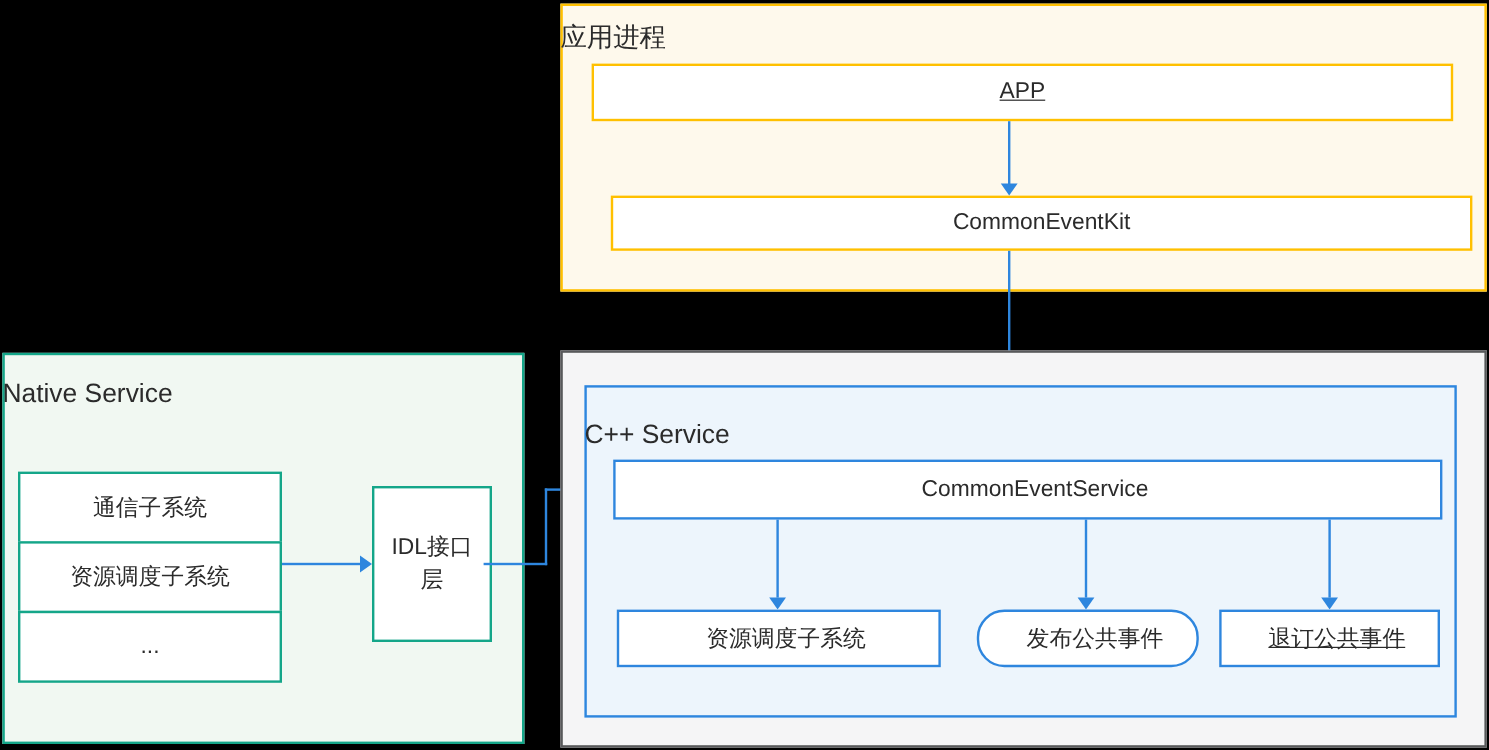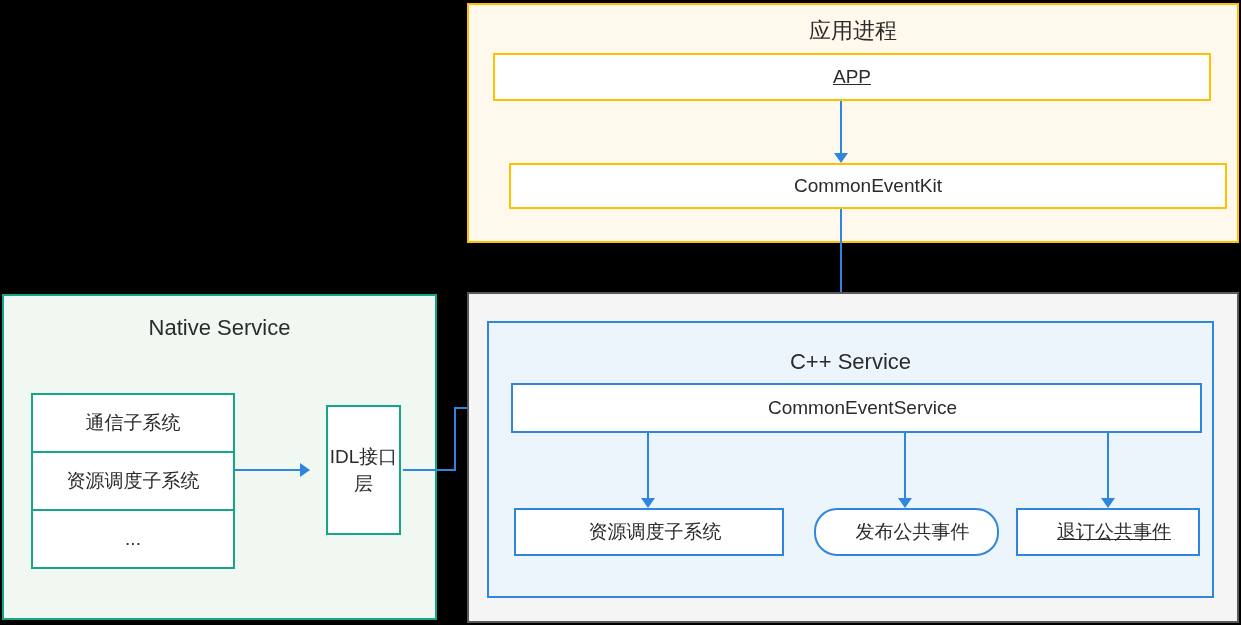--- a/index.html
+++ b/index.html
@@ -15,29 +15,29 @@
     background:var(--canvas-bg); overflow:hidden;
     font-family:"Liberation Sans", sans-serif; color:var(--text);
   }
   .abs{position:absolute; box-sizing:border-box;}
   .group{border-width:2px;border-style:solid;}
   .group.gold{border-color:var(--gold-border); background:var(--gold-bg);}
   .group.teal{border-color:var(--teal-border); background:var(--teal-bg);}
   .group.gray{border-color:var(--gray-border); background:var(--gray-bg);}
   .group.blue{border-color:var(--blue-border); background:var(--blue-bg);}
   .title{
-    font-size:22px; line-height:26px; text-align:center; color:var(--text);
+    font-size:22px; line-height:26px; color:var(--text);
   }
   .node{
     background:#ffffff; border-width:2px; border-style:solid;
     display:flex; align-items:center; justify-content:center;
     font-size:19px; color:var(--text); text-align:center;
   }
   .node.gold{border-color:var(--gold-border);}
-  .node.teal{border-color:var(--teal-border);margin-left:16px;}
+  .node.teal{border-color:var(--teal-border);}
   .node.blue{border-color:var(--blue-border);padding-left:12px;}
   .idl-text{max-width:70px; line-height:27px; word-break:break-all;}
   .line{background:var(--arrow);}
   .tri{width:0;height:0;border-style:solid;}
   .tri.down{border-left:7px solid transparent; border-right:7px solid transparent;
             border-top:10px solid var(--arrow); border-bottom:0;}
   .tri.right{border-top:7px solid transparent; border-bottom:7px solid transparent;
              border-left:10px solid var(--arrow); border-right:0;}
 </style>
 </head>
@@ -70,21 +70,21 @@
       <span>通信子系统</span>
     </div>
     <div class="node teal" style="height:56px;margin-top:-2px;font-family:Liberation Mono, monospace;">
       <span>资源调度子系统</span>
     </div>
     <div class="node teal" style="height:56px;margin-top:-2px;">
       <span>...</span>
     </div>
   </div>
 
-  <div class="abs node teal" style="left:310px;top:405px;width:75px;height:130px;">
+  <div class="abs node teal" style="left:310px;top:405px;width:100px;height:130px;">
     <span class="idl-text">IDL接口层</span>
   </div>
 
   <div class="abs line" style="left:235px;top:469px;width:66px;height:2px;"></div>
   <div class="abs tri right" style="left:300px;top:463px;"></div>
 
   <div class="abs line" style="left:403px;top:469px;width:53px;height:2px;"></div>
   <div class="abs line" style="left:454px;top:407px;width:2px;height:64px;"></div>
   <div class="abs line" style="left:454px;top:407px;width:47px;height:2px;"></div>
   <div class="abs tri right" style="left:500px;top:401px;"></div>

